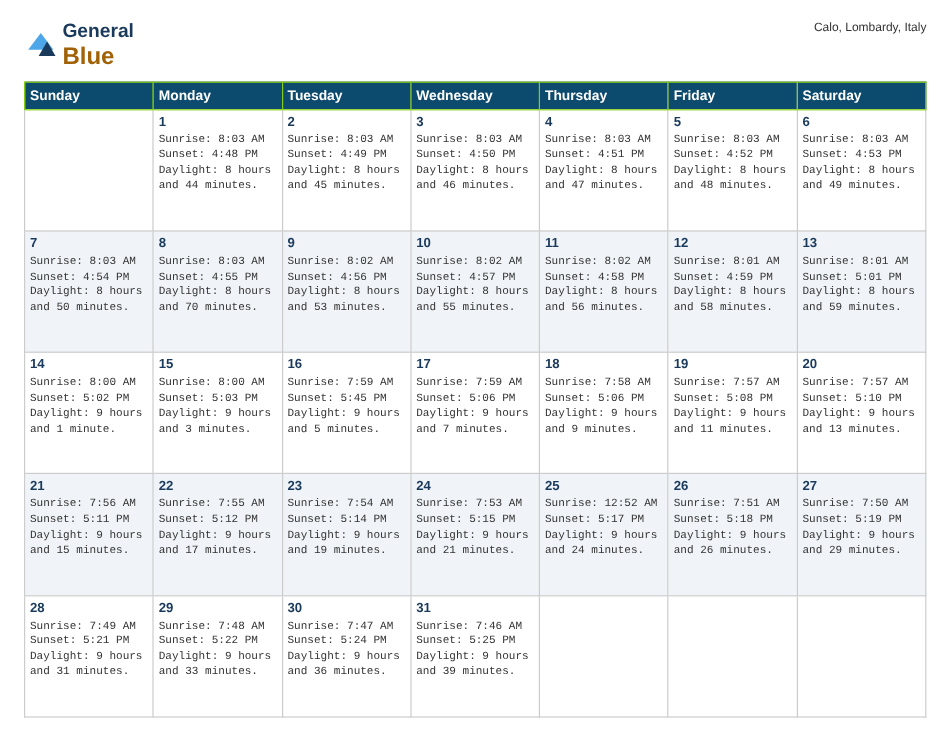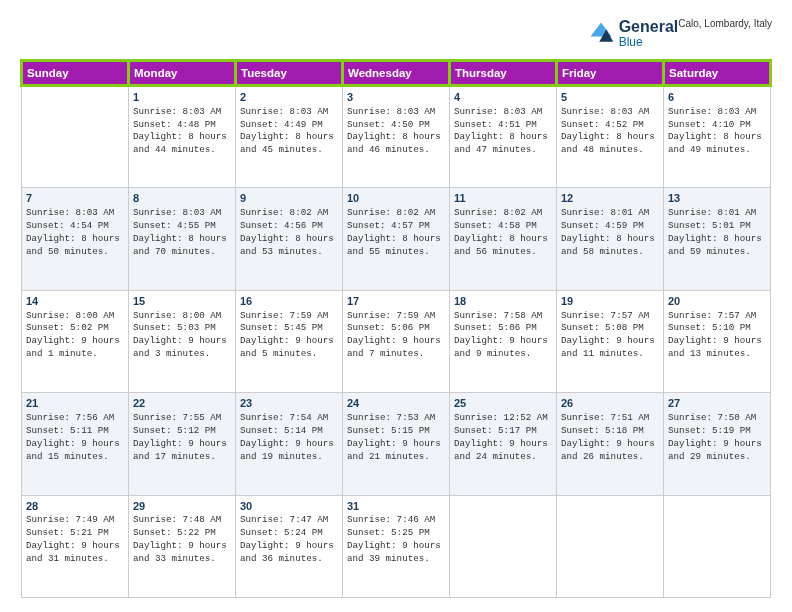--- a/index.html
+++ b/index.html
@@ -12,21 +12,21 @@
     }
     .page {
       width: 792px;
       height: 612px;
       padding: 18px 20px 14px 20px;
       display: flex;
       flex-direction: column;
     }
     .header {
       display: flex;
-      justify-content: flex-end;
+      justify-content: space-between;
       align-items: flex-start;
       margin-bottom: 10px;
     }
     .logo {
       display: flex;
       align-items: center;
       gap: 4px;
     }
     .logo-icon {
       width: 28px;
@@ -45,27 +45,27 @@
       font-size: 10px;
       color: #333;
     }
     table {
       width: 100%;
       border-collapse: collapse;
       flex: 1;
       table-layout: fixed;
     }
     thead tr th {
-      background-color: #a21caf;
+      background-color: #0c4a6e;
       color: white;
       font-size: 11.5px;
       font-weight: bold;
       padding: 5px 4px;
       text-align: left;
-      border: 3px solid #84cc16;
+      border: 1px solid #84cc16;
     }
     tbody tr td {
       border: 1px solid #ccc;
       vertical-align: top;
       padding: 3px 4px;
       font-size: 9.5px;
       color: #222;
       line-height: 1.35;
       height: 88px;
     }
@@ -94,21 +94,21 @@
 
 <div class="page">
   <div class="header">
     <div class="logo">
       <svg class="logo-icon" viewBox="0 0 32 32">
         <polygon points="16,4 28,20 4,20" fill="#4da6e8"></polygon>
         <polygon points="22,12 30,26 14,26" fill="#1a3a5c"></polygon>
       </svg>
       <div>
         <div style="font-size:16px;font-weight:bold;color:#1a3a5c;line-height:1.1;">General</div>
-        <div style="font-size:12px;font-weight:normal;color:#0369a1;line-height:1.1;">Blue</div>
+        <div style="font-size:20px;font-weight:bold;color:#a16207;line-height:1.1;">Blue</div>
       </div>
     </div>
     <div class="title-block">
       <div class="location">Calo, Lombardy, Italy</div>
     </div>
   </div>
 
   <table>
     <thead>
       <tr>
@@ -161,21 +161,21 @@
             <div class="day-info">
               <div>Sunrise: 8:03 AM</div>
               <div>Sunset: 4:52 PM</div>
               <div>Daylight: 8 hours and 48 minutes.</div>
             </div>
           </td>
           <td>
             <span class="day-number">6</span>
             <div class="day-info">
               <div>Sunrise: 8:03 AM</div>
-              <div>Sunset: 4:10 PM</div>
+              <div>Sunset: 4:53 PM</div>
               <div>Daylight: 8 hours and 49 minutes.</div>
             </div>
           </td>
         </tr>
         <tr>
           <td>
             <span class="day-number">7</span>
             <div class="day-info">
               <div>Sunrise: 8:03 AM</div>
               <div>Sunset: 4:54 PM</div>

